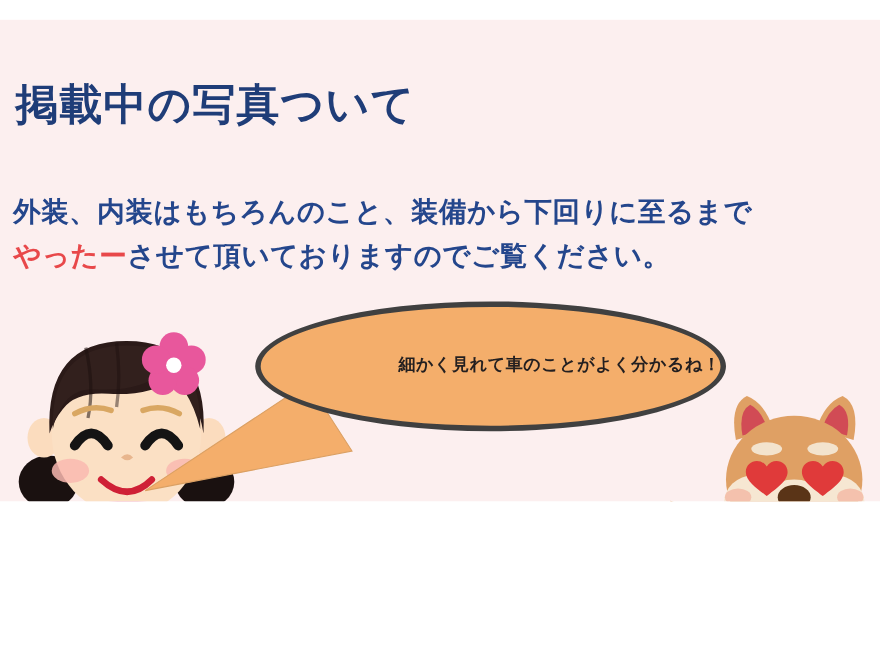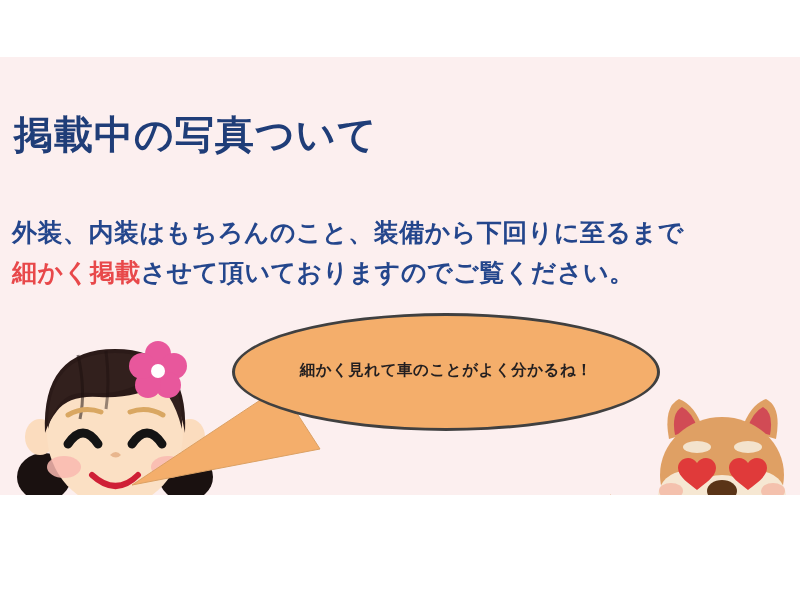--- a/index.html
+++ b/index.html
@@ -7,21 +7,20 @@
     padding: 0;
     background: #ffffff;
   }
   #stage {
     position: relative;
     width: 800px;
     height: 456px;
     overflow: hidden;
     background: #ffffff;
     font-family: Liberation Sans, sans-serif;
-    margin-top: 39px;
   }
   
   #slide {
     position: absolute;
     left: 0;
     top: 18px;
     width: 800px;
     height: 509px;
     background: #fcefef;
     overflow: hidden;
@@ -58,25 +57,25 @@
     line-height: 1;
   }
   #subline1 { top: 163px; }
   #subline2 { top: 203px; }
   .hl-red { color: #e8484a; }
 
   
   .bubble {
     position: absolute;
     background: #f4ae6b;
-    border: 3px solid #404040;
+    border: 5px solid #404040;
     border-radius: 50%;
     display: flex;
     align-items: center;
-    justify-content: center;
+    justify-content: flex-end;
     box-sizing: border-box;
   }
   .bubble-text {
     font-size: 15.5px;
     color: #231f20;
     font-weight: bold;
     white-space: nowrap;
     letter-spacing: 0.5px;
   }
   #bubble1 {
@@ -124,21 +123,21 @@
 
   <div class="letterbox top"></div>
 
   <div id="slide">
 
     <div id="title">掲載中の写真ついて</div>
 
     <div class="subline" id="subline1">外装、内装はもちろんのこと、装備から下回りに至るまで</div>
 
     <div class="subline" id="subline2">
-      <span class="hl-red">細かく掲載</span><span>させて頂いておりますのでご覧ください。</span>
+      <span class="hl-red">やったー</span><span>させて頂いておりますのでご覧ください。</span>
     </div>
 
     <div id="girl">
       <svg width="196" height="230" viewBox="0 0 196 230">
 
         <ellipse cx="26" cy="168" rx="27" ry="24" fill="#1a1110"></ellipse>
 
         <ellipse cx="168" cy="168" rx="27" ry="24" fill="#1a1110"></ellipse>
 
         <ellipse cx="22" cy="128" rx="15" ry="18" fill="#fbdcbe"></ellipse>

